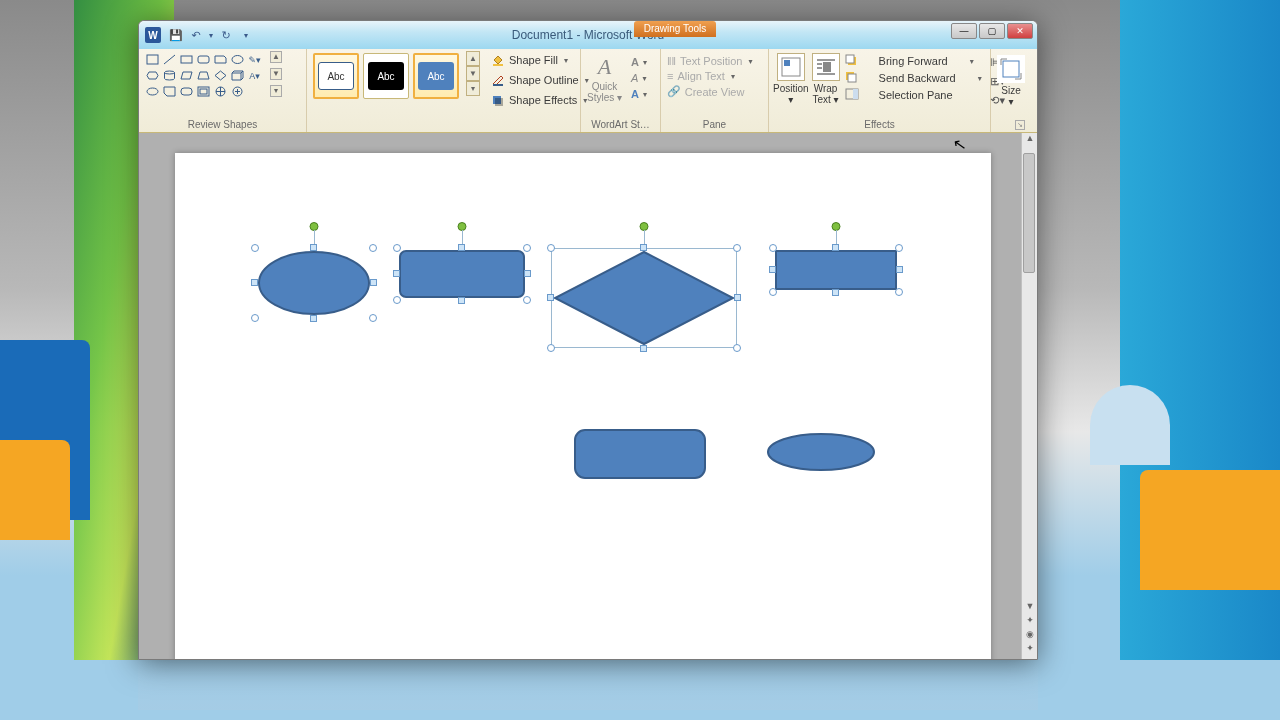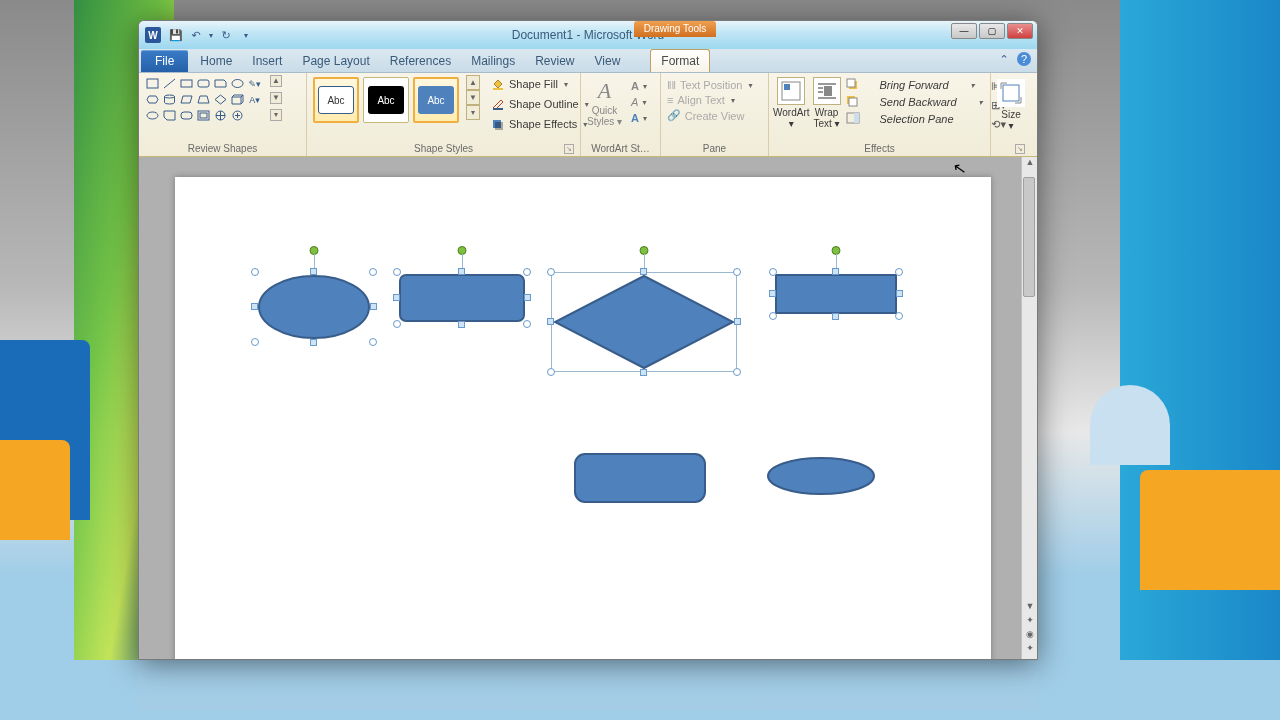--- a/index.html
+++ b/index.html
@@ -149,21 +149,21 @@
 
   
   .text-col { display:flex; flex-direction:column; gap:1px; padding-top:3px;}
   .text-row { display:flex; align-items:center; gap:4px; font-size:11px; color:#aaa; white-space:nowrap; padding:1px 2px;}
 
   
   .arr-bigbtn { display:flex; flex-direction:column; align-items:center; width:44px; padding-top:2px; cursor:pointer;}
   .arr-bigicon{ width:28px;height:28px; border:1px solid #c0b080; background:#fff; display:flex;align-items:center;justify-content:center; font-size:14px;}
   .arr-biglabel{ font-size:10px; color:#3a3a3a; text-align:center; line-height:11px; margin-top:2px;}
   .arr-col { display:flex; flex-direction:column; gap:1px; padding-top:2px;}
-  .arr-row { display:flex; align-items:center; gap:20px; font-size:11px; color:#3a3a3a; cursor:pointer; padding:1px 2px; white-space:nowrap;font-style:italic;}
+  .arr-row { display:flex; align-items:center; gap:20px; font-size:11px; color:#3a3a3a; cursor:pointer; padding:1px 2px; white-space:nowrap;}
   .arr-mini-col { display:flex; flex-direction:column; gap:1px; padding-top:2px;}
   .arr-mini { width:22px; height:18px; display:flex; align-items:center; justify-content:center; font-size:11px; cursor:pointer; color:#555;}
 
   
   .size-col { display:flex; flex-direction:column; align-items:center; width:34px; padding-top:4px; cursor:pointer;}
 
   
   .doc-viewport {
     flex:1;
     background:#b0b0b0;
@@ -223,36 +223,20 @@
     <div class="context-tab-wrap">
       <div class="context-tab-title">Drawing Tools</div>
     </div>
     <div class="win-controls">
       <div class="win-btn">—</div>
       <div class="win-btn">▢</div>
       <div class="win-btn close">✕</div>
     </div>
   </div>
 
-  <div class="tabstrip">
-    <div class="file-tab">File</div>
-    <div class="tab">Home</div>
-    <div class="tab">Insert</div>
-    <div class="tab">Page Layout</div>
-    <div class="tab">References</div>
-    <div class="tab">Mailings</div>
-    <div class="tab">Review</div>
-    <div class="tab">View</div>
-    <div class="context-spacer"></div>
-    <div class="tab active tab-context">Format</div>
-    <div class="help-btns">
-      <div class="help-btn">⌃</div>
-      <div class="help-btn help-circle">?</div>
-    </div>
-  </div>
 
   <div class="ribbon">
 
     <div class="group" style="width:168px;">
       <div class="group-body">
         <div class="shapes-grid">
           <div class="mini-shape noborder">
               <svg width="13" height="11">
                 <rect x="1" y="1" width="11" height="9" fill="none" stroke="#385d8a"></rect>
               </svg>
@@ -407,21 +391,20 @@
                 <svg width="14" height="12">
                   <rect x="2" y="2" width="8" height="8" fill="#4f81bd"></rect>
                   <rect x="4" y="4" width="8" height="8" fill="rgba(0,0,0,0.3)"></rect>
                 </svg>
               </span>
             <span>Shape Effects</span>
               <span class="dd-caret">▾</span>
           </div>
         </div>
       </div>
-      <div class="group-label"><span>Shape Styles</span><span class="launcher">↘</span></div>
     </div>
 
     <div class="group" style="width:80px;">
       <div class="group-body">
         <div class="wa-col">
           <div class="wa-big">A</div>
           <div class="wa-label">Quick<br>Styles ▾</div>
         </div>
         <div class="wa-mini-col">
           <div class="wa-mini">
@@ -465,21 +448,21 @@
 
     <div class="group" style="width:222px;">
       <div class="group-body">
         <div class="arr-bigbtn">
           <div class="arr-bigicon">
               <svg width="22" height="22">
                 <rect x="2" y="2" width="18" height="18" fill="#fff" stroke="#888"></rect>
                 <rect x="4" y="4" width="6" height="6" fill="#4f81bd"></rect>
               </svg>
             </div>
-          <div class="arr-biglabel"><span>WordArt</span><br>▾</div>
+          <div class="arr-biglabel"><span>Position</span><br>▾</div>
         </div>
         <div class="arr-bigbtn">
           <div class="arr-bigicon">
               <svg width="22" height="22">
                 <rect x="8" y="6" width="8" height="10" fill="#888"></rect>
                 <line x1="2" y1="4" x2="20" y2="4" stroke="#333"></line>
                 <line x1="2" y1="8" x2="7" y2="8" stroke="#333"></line>
                 <line x1="2" y1="12" x2="7" y2="12" stroke="#333"></line>
                 <line x1="2" y1="18" x2="20" y2="18" stroke="#333"></line>
               </svg>

